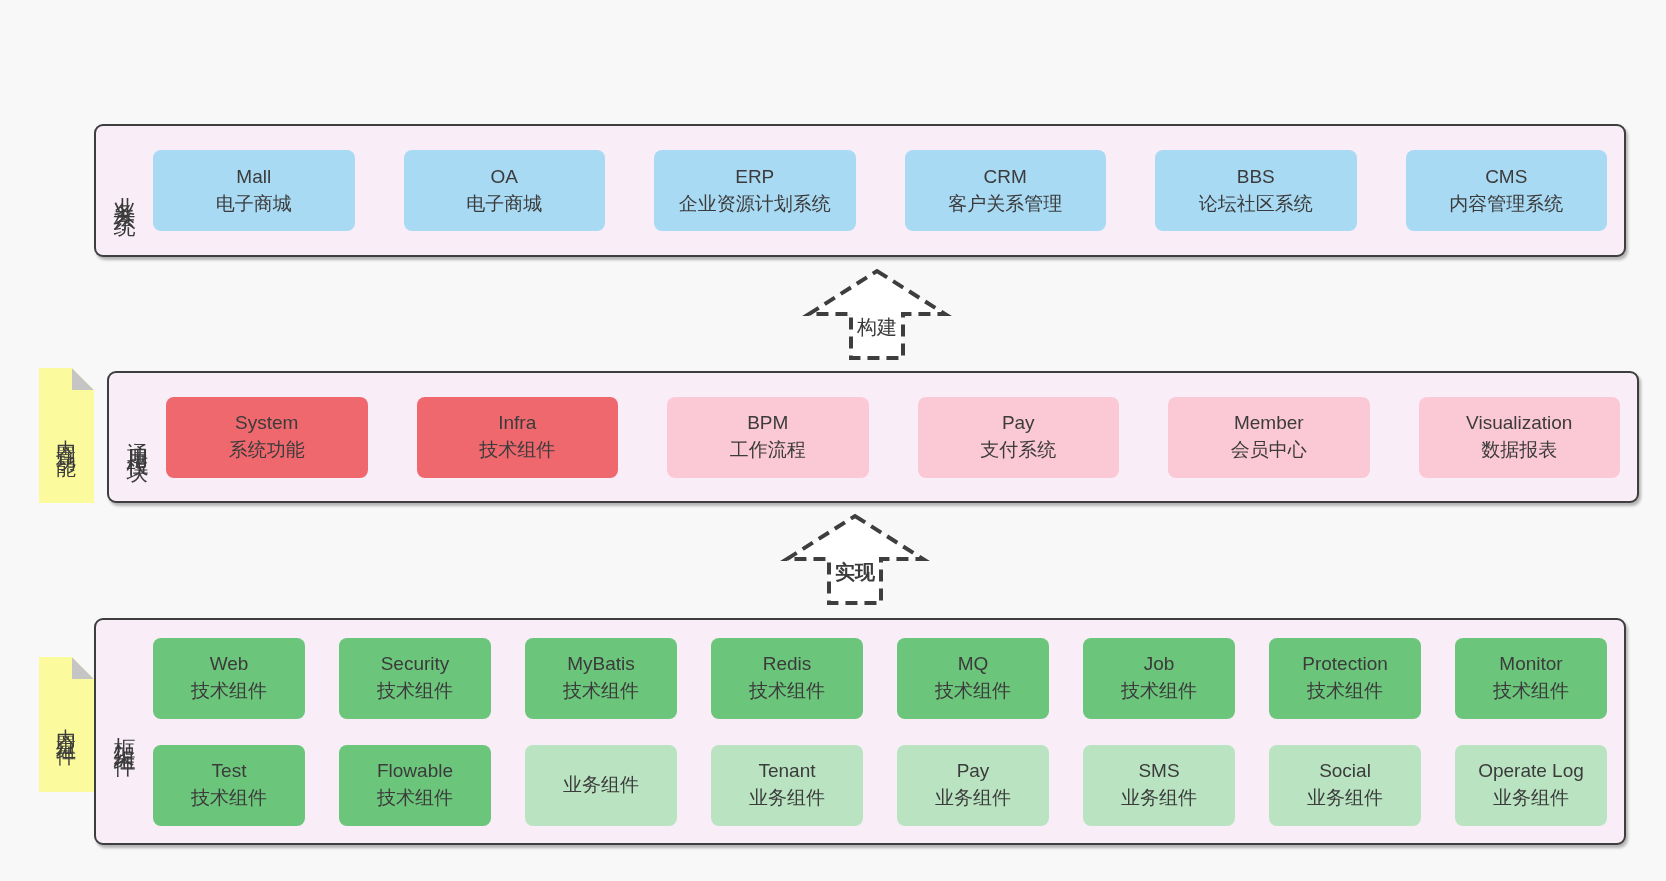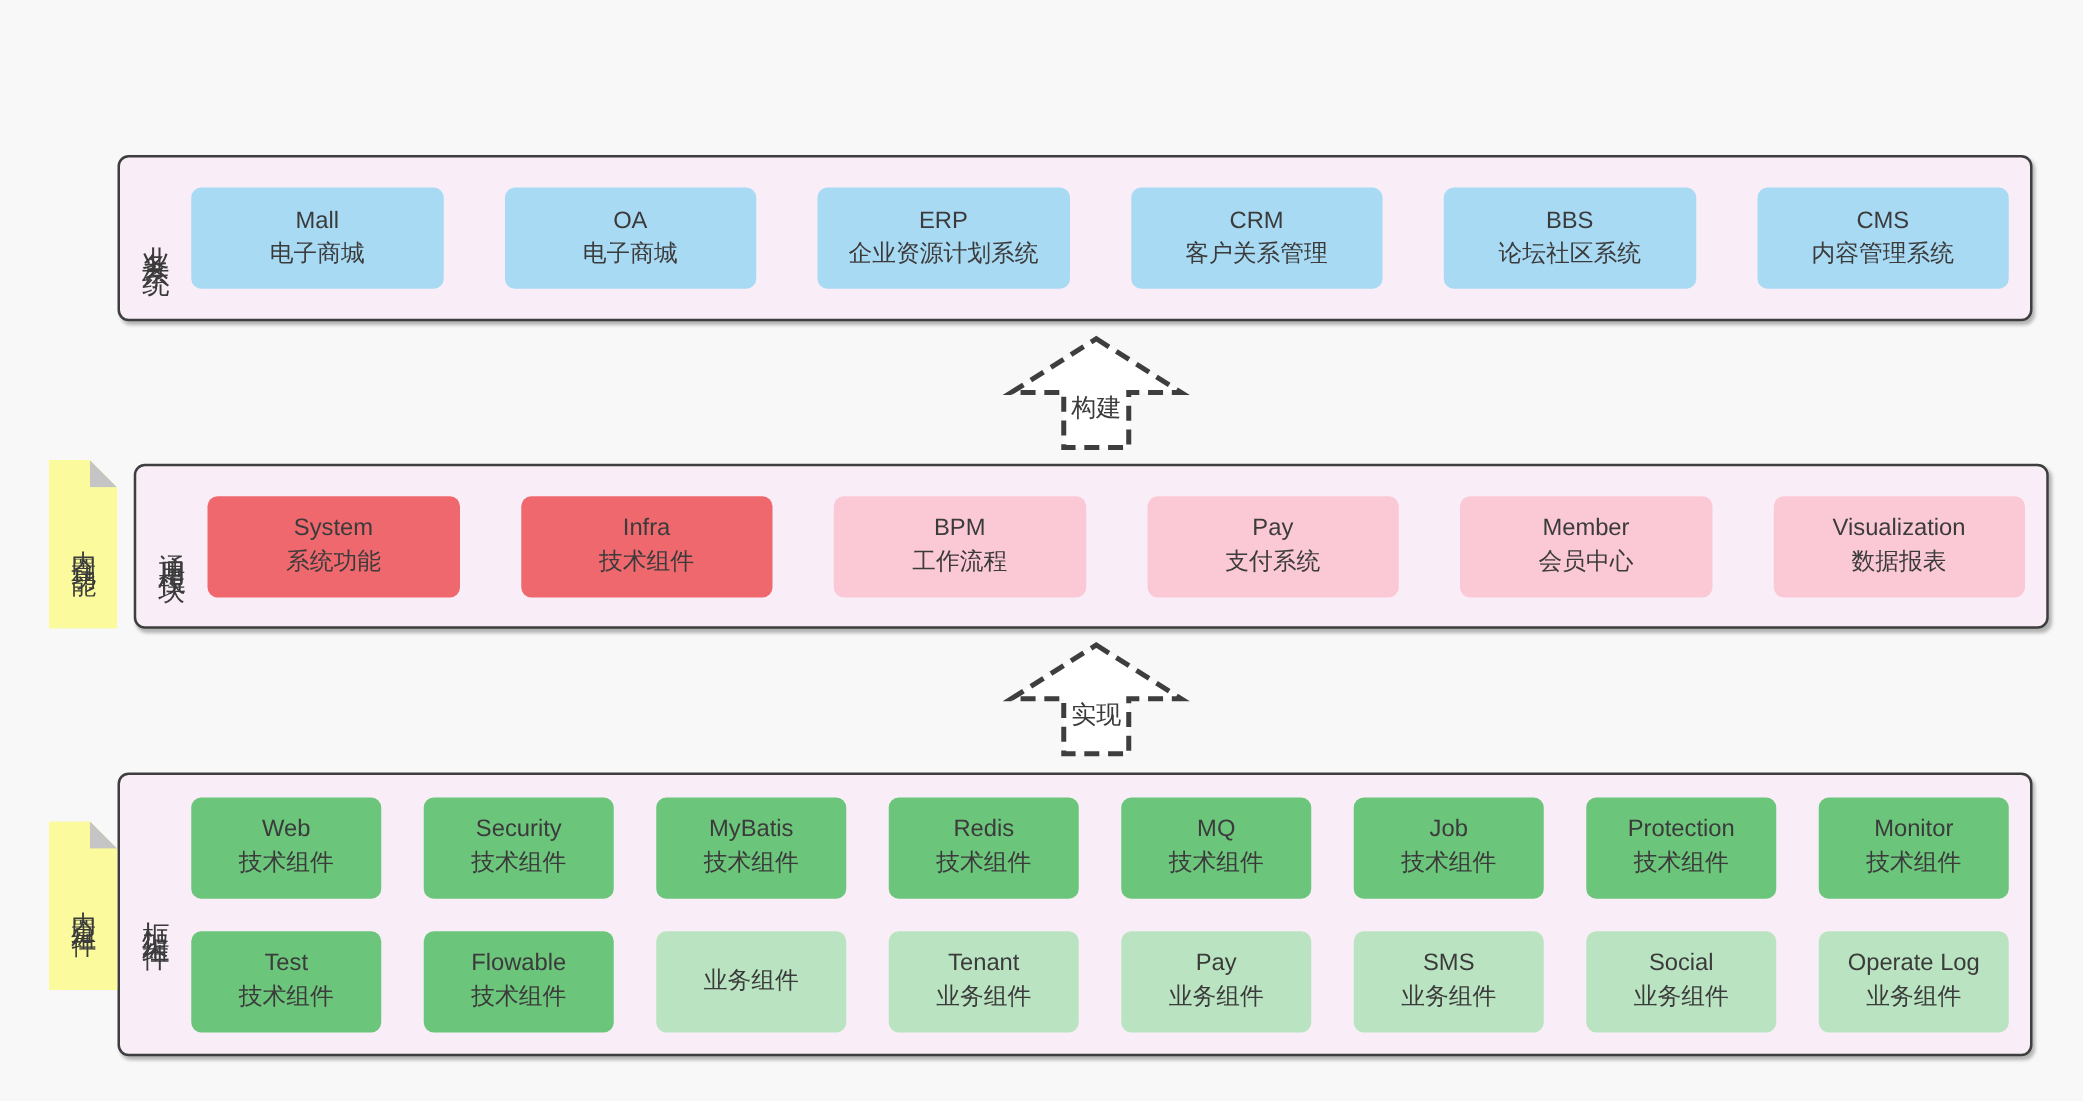--- a/index.html
+++ b/index.html
@@ -54,21 +54,21 @@
     position:absolute; top:0; right:0; width:22px; height:22px;
     background:var(--sticky-fold);
     clip-path:polygon(0 0, 100% 100%, 0 100%);
   }
   .sticky-text{
     writing-mode:vertical-rl; text-orientation:upright;
     font-size:20px; letter-spacing:6px; line-height:1; color:var(--text);
   }
   .arrow{position:absolute; width:142px; height:93px;}
   #arrow-build{left:806px; top:268px;}
-  #arrow-implement{left:806px; top:513px;}
+  #arrow-implement{left:784px; top:513px;font-weight:bold;}
   .arrow svg{display:block; width:100%; height:100%; overflow:visible;}
   .arrow path{fill:var(--arrow-fill); stroke:var(--arrow-stroke); stroke-width:4; stroke-dasharray:12 7;}
   .arrow-label{
     position:absolute; left:50%; top:48px; transform:translateX(-50%);
     font-size:20px; line-height:1; color:var(--text); background:var(--arrow-fill);
     padding:1px 2px; white-space:nowrap;
   }
 </style>
 </head>
 <body>

